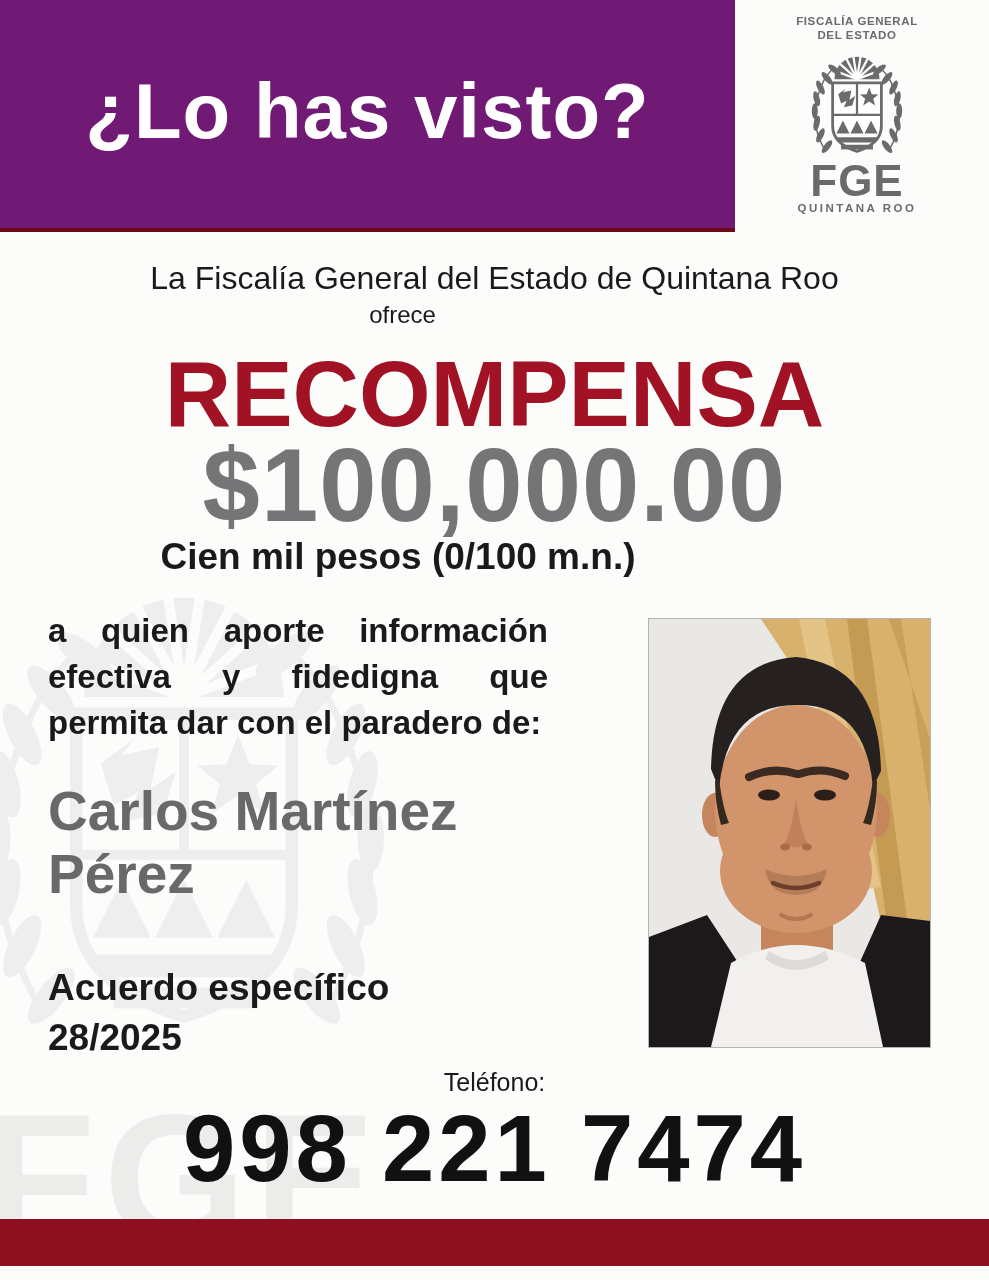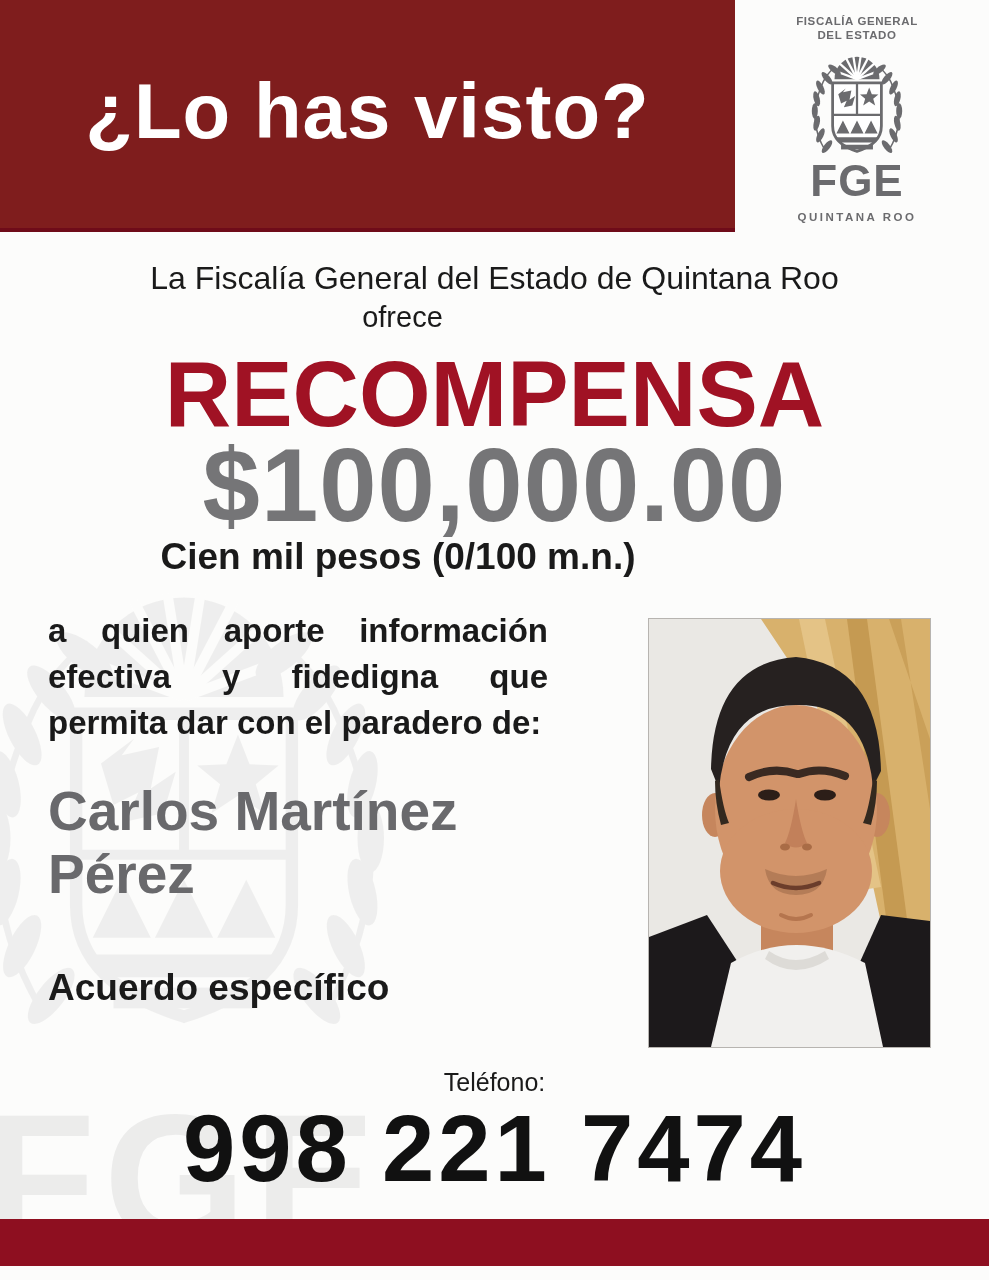--- a/index.html
+++ b/index.html
@@ -13,41 +13,41 @@
     transform:scale(4.15);transform-origin:0 0;opacity:0.085;
     pointer-events:none;
   }
   .wm-fge{
     font-size:44px;font-weight:bold;letter-spacing:2px;color:#4a4a4e;
     text-align:center;line-height:1;margin-top:4px;
   }
   
   .banner{
     position:absolute;left:0;top:0;width:735px;height:228px;
-    background:#7f1d1d;border-bottom:4px solid #6f0b19;
+    background:#701a75;border-bottom:4px solid #6f0b19;
     display:flex;align-items:center;justify-content:center;
   }
   .banner-title{
     color:#ffffff;font-size:78px;font-weight:bold;letter-spacing:1px;
     padding-bottom:6px;
   }
   
   .logo{
     position:absolute;left:772px;top:14px;width:170px;text-align:center;
     color:#6b6b6e;
   }
   .logo-org{font-size:11.5px;font-weight:bold;letter-spacing:0.6px;line-height:1.25;}
   .logo-emblem{display:block;margin:4px auto 0 auto;}
   .logo-acronym{font-size:44px;font-weight:bold;letter-spacing:1px;line-height:0.95;}
-  .logo-state{font-size:11.5px;font-weight:bold;letter-spacing:2.5px;margin-top:9px;}
+  .logo-state{font-size:11.5px;font-weight:bold;letter-spacing:2.5px;}
   
   .intro1{position:absolute;left:0;width:989px;top:260px;text-align:center;
     font-size:32px;color:#1a1a1a;}
   .intro2{position:absolute;left:0;width:805px;top:301px;text-align:center;
-    font-size:29px;color:#1a1a1a;}
+    font-size:24px;color:#1a1a1a;}
   
   .reward-heading{position:absolute;left:0;width:989px;top:348px;text-align:center;
     font-size:92px;font-weight:bold;color:#a01224;line-height:1;}
   .reward-amount{position:absolute;left:0;width:989px;top:434px;text-align:center;
     font-size:103px;font-weight:bold;color:#757577;line-height:1;letter-spacing:1px;}
   .reward-words{position:absolute;left:0;width:796px;top:536px;text-align:center;
     font-size:37px;font-weight:bold;color:#1a1a1a;}
   
   .body-paragraph{
     position:absolute;left:48px;top:608px;width:500px;
@@ -166,20 +166,21 @@
   <div class="intro2">ofrece</div>
 
   <div class="reward-heading">RECOMPENSA</div>
   <div class="reward-amount">$100,000.00</div>
   <div class="reward-words">Cien mil pesos (0/100 m.n.)</div>
 
   <div class="body-paragraph">a quien aporte información efectiva y fidedigna que permita dar con el paradero de:</div>
   <div class="person-name">Carlos Martínez Pérez</div>
   <div class="agreement">
     <div>Acuerdo específico</div>
+    <div>28/2025</div>
   </div>
 
   <div class="photo">
     <svg width="281" height="428" viewBox="0 0 281 428">
 
       <rect x="0" y="0" width="281" height="428" fill="#eae8e4"></rect>
 
       <polygon points="112,0 281,0 281,310 236,322 192,120" fill="#d8b16c"></polygon>
       <polygon points="150,0 176,0 232,268 206,272" fill="#e4c386"></polygon>
       <polygon points="198,0 218,0 258,300 238,306" fill="#c59a52"></polygon>

